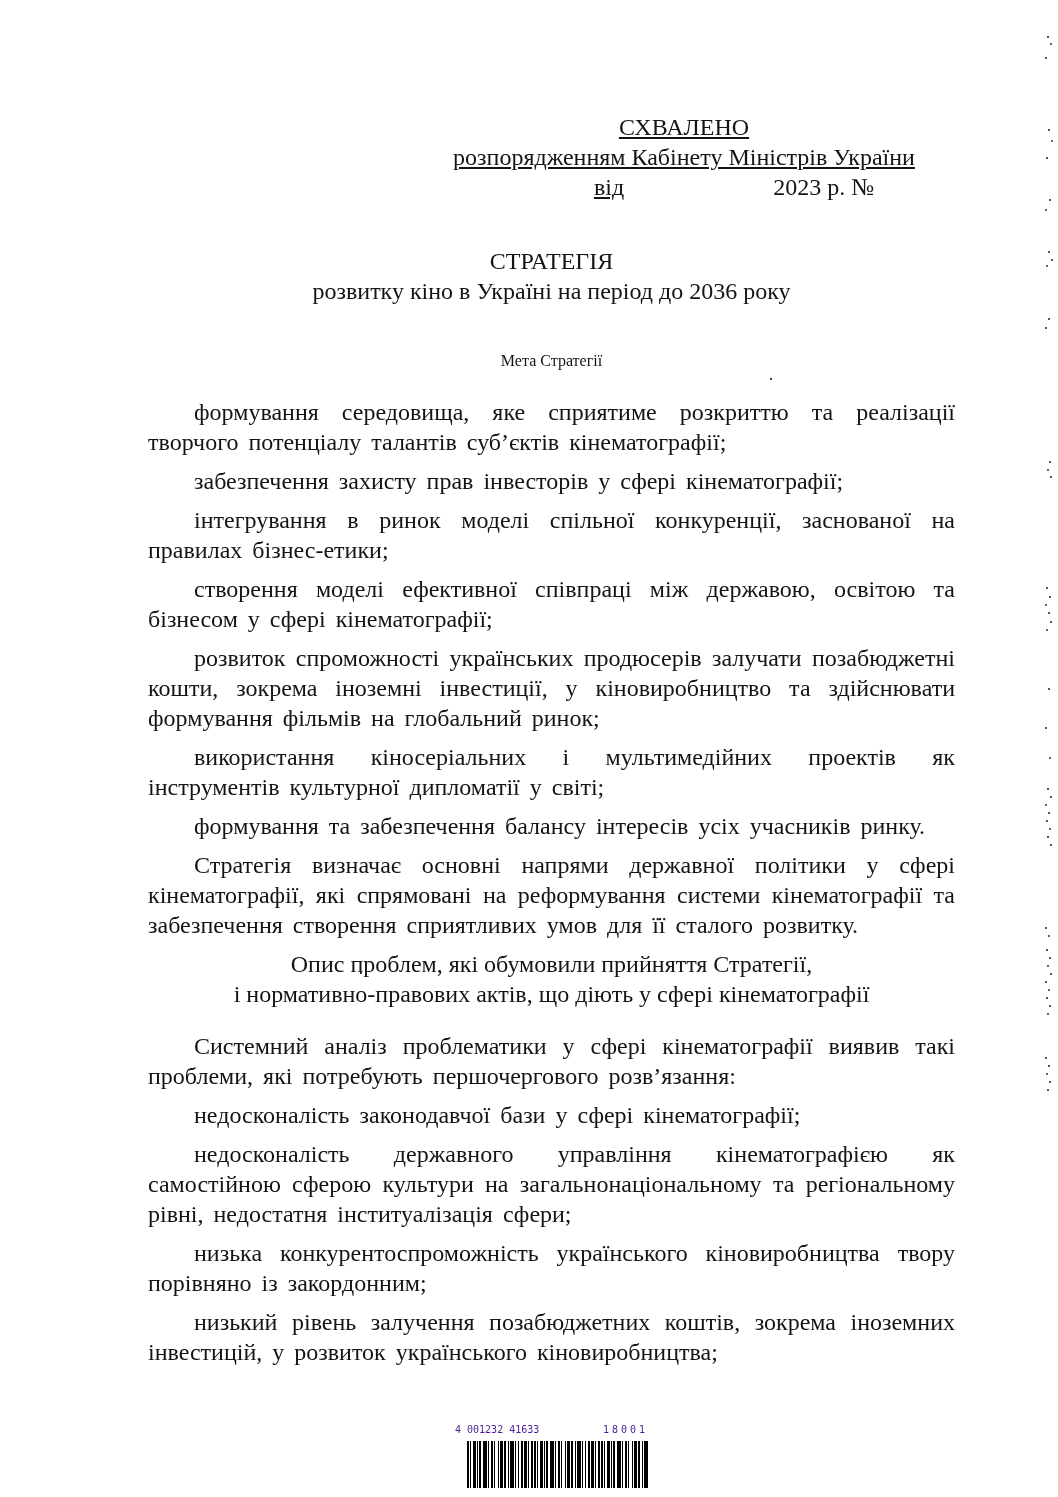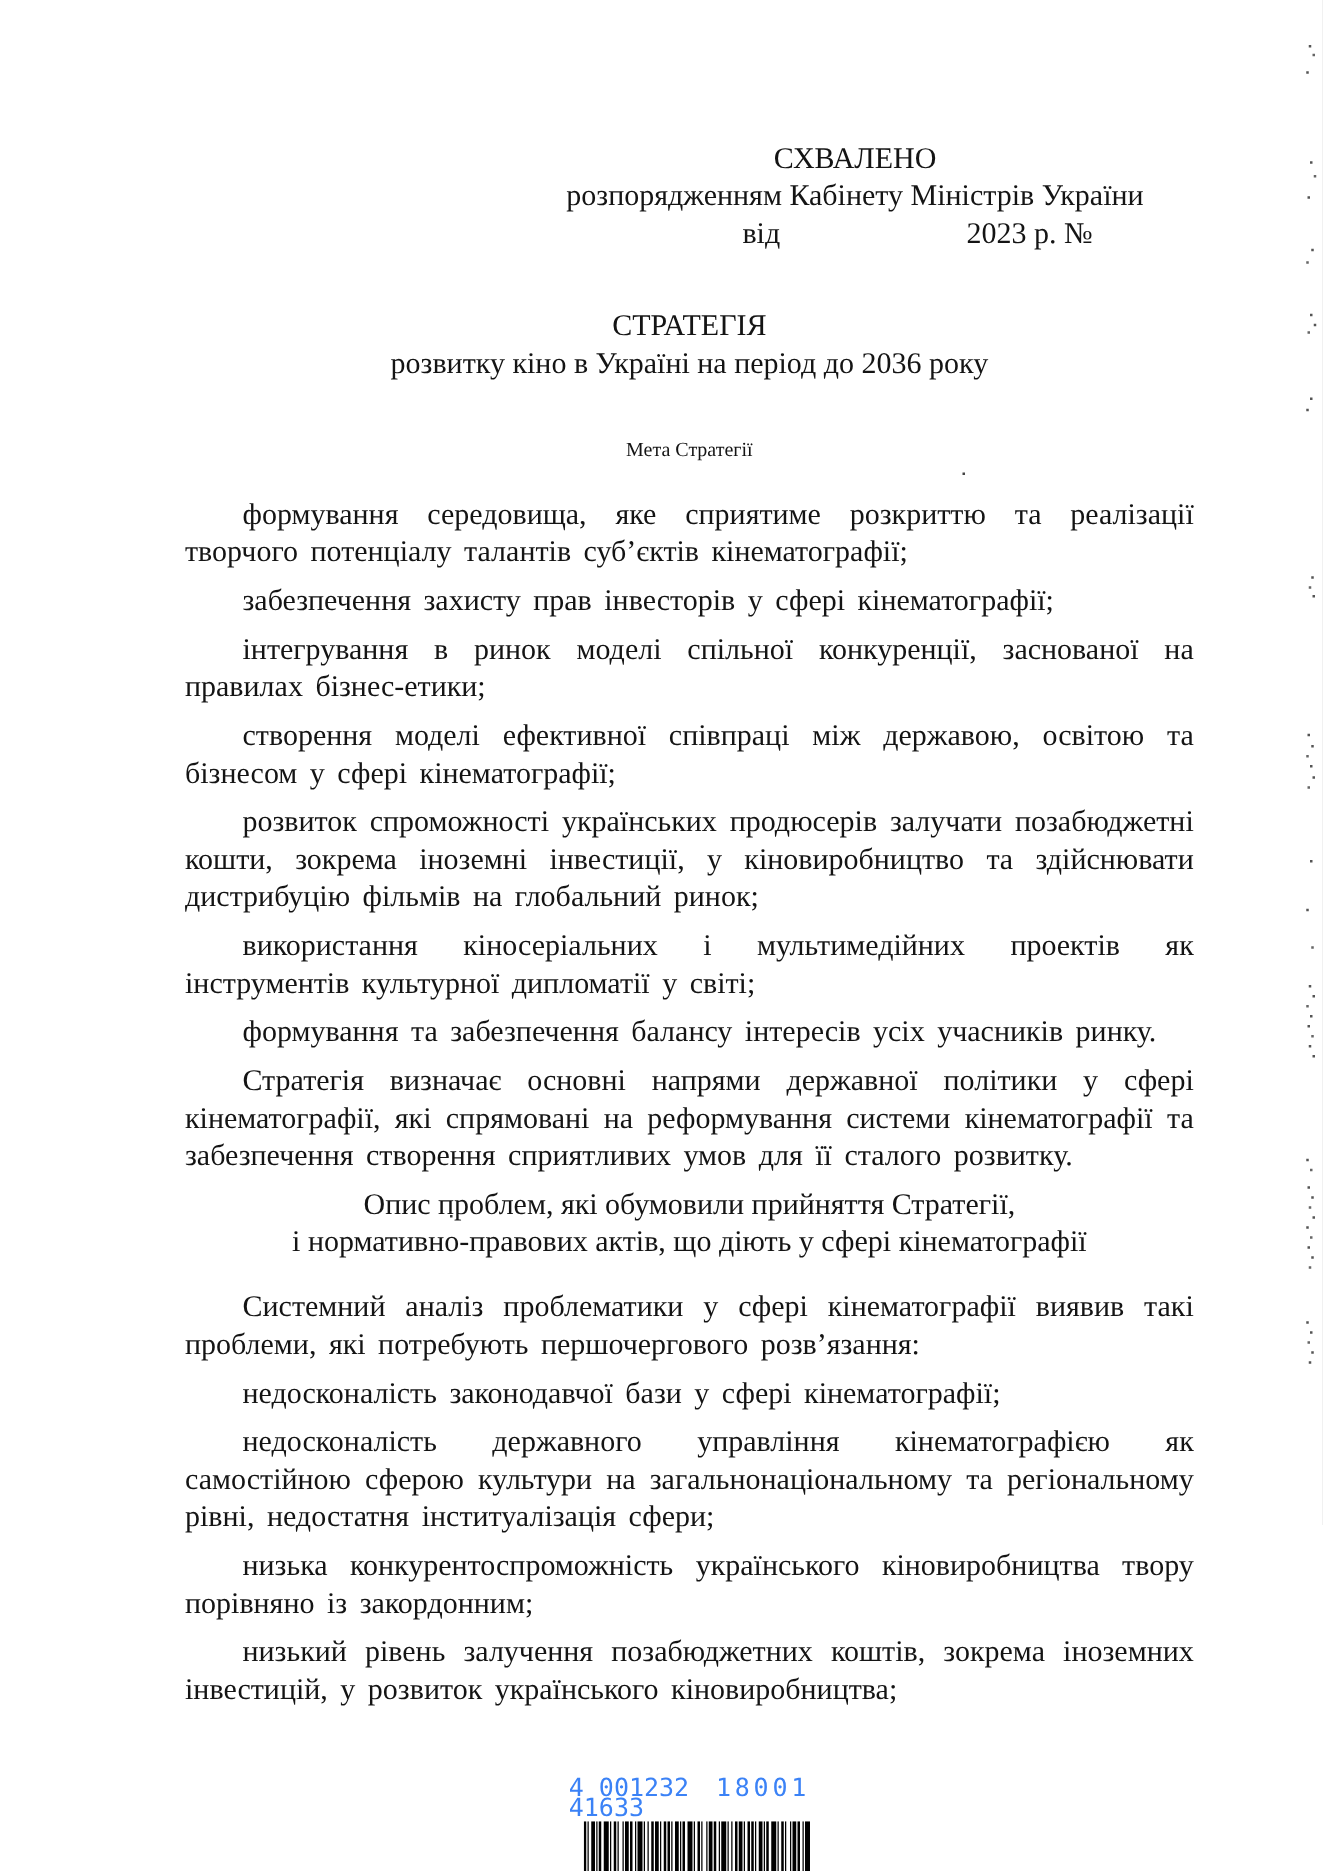--- a/index.html
+++ b/index.html
@@ -14,20 +14,21 @@
     line-height:30px;
   }
   .content{
     padding:0 103px 0 148px; 
   }
   
   .approval{
     margin:112px 0 0 290px;
     width:492px;
     text-align:center;
+    text-decoration:underline;
   }
   .approval-date-line{
     text-align:center;
     padding-left:100px;
   }
   .approval-number{
     display:inline-block;
     margin-left:149px;
   }
   
@@ -59,23 +60,23 @@
   .barcode{
     position:absolute;
     left:455px;top:1422px;
     width:200px;
   }
   .barcode-digits{
     display:flex;
     justify-content:space-between;
     width:193px;
     font-family:"DejaVu Sans Mono","Liberation Mono",monospace;
-    font-size:20px;
+    font-size:10px;
     line-height:16px;
-    color:#3b82f6;
+    color:#4c1d95;
     margin-bottom:3px;
   }
   .barcode-digits .dr{letter-spacing:3px;}
   .barcode-bars{
     height:47px;width:184px;
     margin-left:12px;
     font-size:0;
     white-space:nowrap;
     overflow:hidden;
   }
@@ -128,21 +129,21 @@
       <div>СТРАТЕГІЯ</div>
       <div>розвитку кіно в Україні на період до 2036 року</div>
     </div>
 
     <h2 class="sec-heading">Мета Стратегії</h2>
 
     <p class="body-par">формування середовища, яке сприятиме розкриттю та реалізації творчого потенціалу талантів суб’єктів кінематографії;</p>
     <p class="body-par">забезпечення захисту прав інвесторів у сфері кінематографії;</p>
     <p class="body-par">інтегрування в ринок моделі спільної конкуренції, заснованої на правилах бізнес-етики;</p>
     <p class="body-par">створення моделі ефективної співпраці між державою, освітою та бізнесом у сфері кінематографії;</p>
-    <p class="body-par">розвиток спроможності українських продюсерів залучати позабюджетні кошти, зокрема іноземні інвестиції, у кіновиробництво та здійснювати дистрибуцію фільмів на глобальний ринок;</p>
+    <p class="body-par">розвиток спроможності українських продюсерів залучати позабюджетні кошти, зокрема іноземні інвестиції, у кіновиробництво та здійснювати формування фільмів на глобальний ринок;</p>
     <p class="body-par">використання кіносеріальних і мультимедійних проектів як інструментів культурної дипломатії у світі;</p>
     <p class="body-par">формування та забезпечення балансу інтересів усіх учасників ринку.</p>
     <p class="body-par">Стратегія визначає основні напрями державної політики у сфері кінематографії, які спрямовані на реформування системи кінематографії та забезпечення створення сприятливих умов для її сталого розвитку.</p>
 
     <h2 class="sec-heading-2">
       <span style="display:block">Опис проблем, які обумовили прийняття Стратегії,</span>
       <span style="display:block">і нормативно-правових актів, що діють у сфері кінематографії</span>
     </h2>
 
     <p class="body-par">Системний аналіз проблематики у сфері кінематографії виявив такі проблеми, які потребують першочергового розв’язання:</p>

